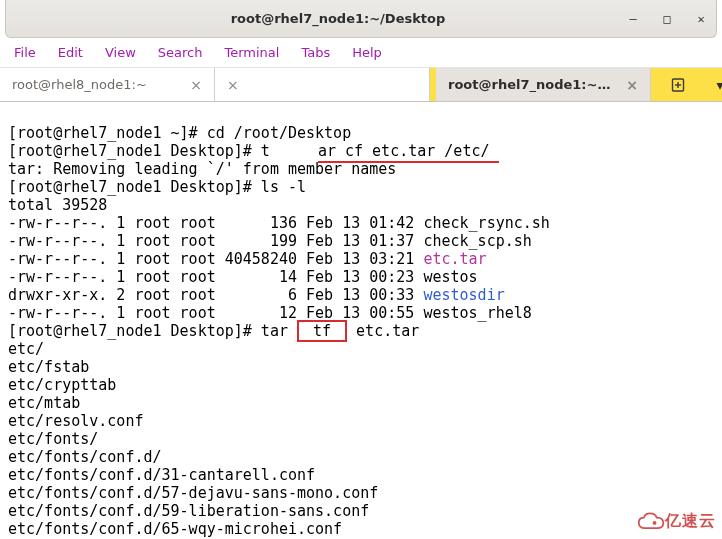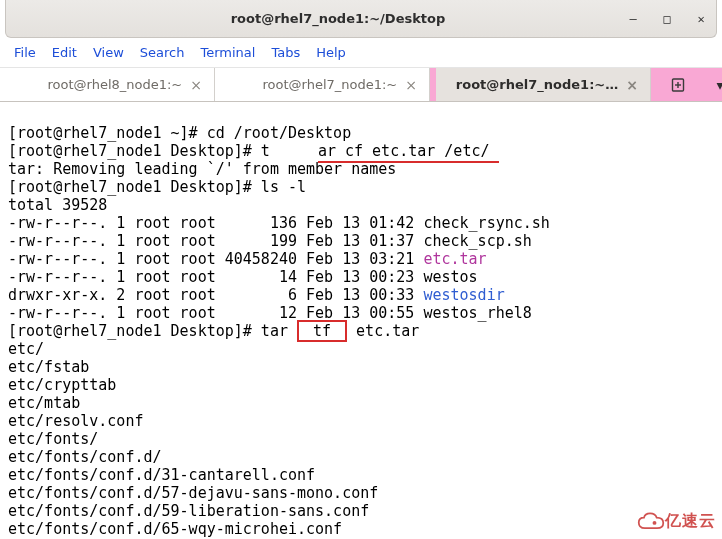--- a/index.html
+++ b/index.html
@@ -23,34 +23,33 @@
       margin: 0 5px;
     }
     .titlebar .spacer { flex: 1; }
     .titlebar .title { font-weight: bold; color: #2e2e2e; text-align: center; margin-left: 44px; }
     .tb-btns { display: flex; gap: 20px; margin-right: 8px; align-items: center; }
     .tb-btn { width: 14px; height: 14px; display:flex; align-items:center; justify-content:center; color:#333; font-size:12px; font-family: monospace; }
     .menubar {
       height: 30px;
       display: flex;
       align-items: center;
-      gap: 16px;
+      gap: 22px;
       padding: 0 14px;
       background: #fff;
       border-bottom: 1px solid #e5e5e5;
-      color: #1d4ed8;
+      color: #a21caf;
     }
     .menubar span { cursor: default; }
     .tabs {
       height: 34px;
       display: flex;
       align-items: stretch;
       border-bottom: 1px solid #c7c3be;
-      background: #f9a8d4;
-      text-align: right;
+      background: #fde047;
     }
     .tab {
       flex: 0 0 215px;
       display: flex;
       align-items: center;
       padding: 0 12px;
       border-right: 1px solid #d3d0cc;
       font-size: 13px;
       color: #6f6b66;
       gap: 8px;
@@ -124,21 +123,20 @@
   <span>Tabs</span>
   <span>Help</span>
 </div>
 
 <div class="tabs">
   <div class="tab">
     <span class="tab-label">root@rhel8_node1:~</span>
     <span class="close">×</span>
   </div>
   <div class="tab">
-    <span class="tab-label">root@rhel7_node1:~</span>
     <span class="close">×</span>
   </div>
   <div class="tab active">
     <span class="tab-label">root@rhel7_node1:~…</span>
     <span class="close">×</span>
   </div>
   <div class="tab-actions">
     <span class="tab-action-icon">
       <svg viewBox="0 0 16 16" width="16" height="16" fill="none" stroke="#3a3a3a" stroke-width="1.4">
           <rect x="2.5" y="2" width="11" height="12" rx="1"></rect>

